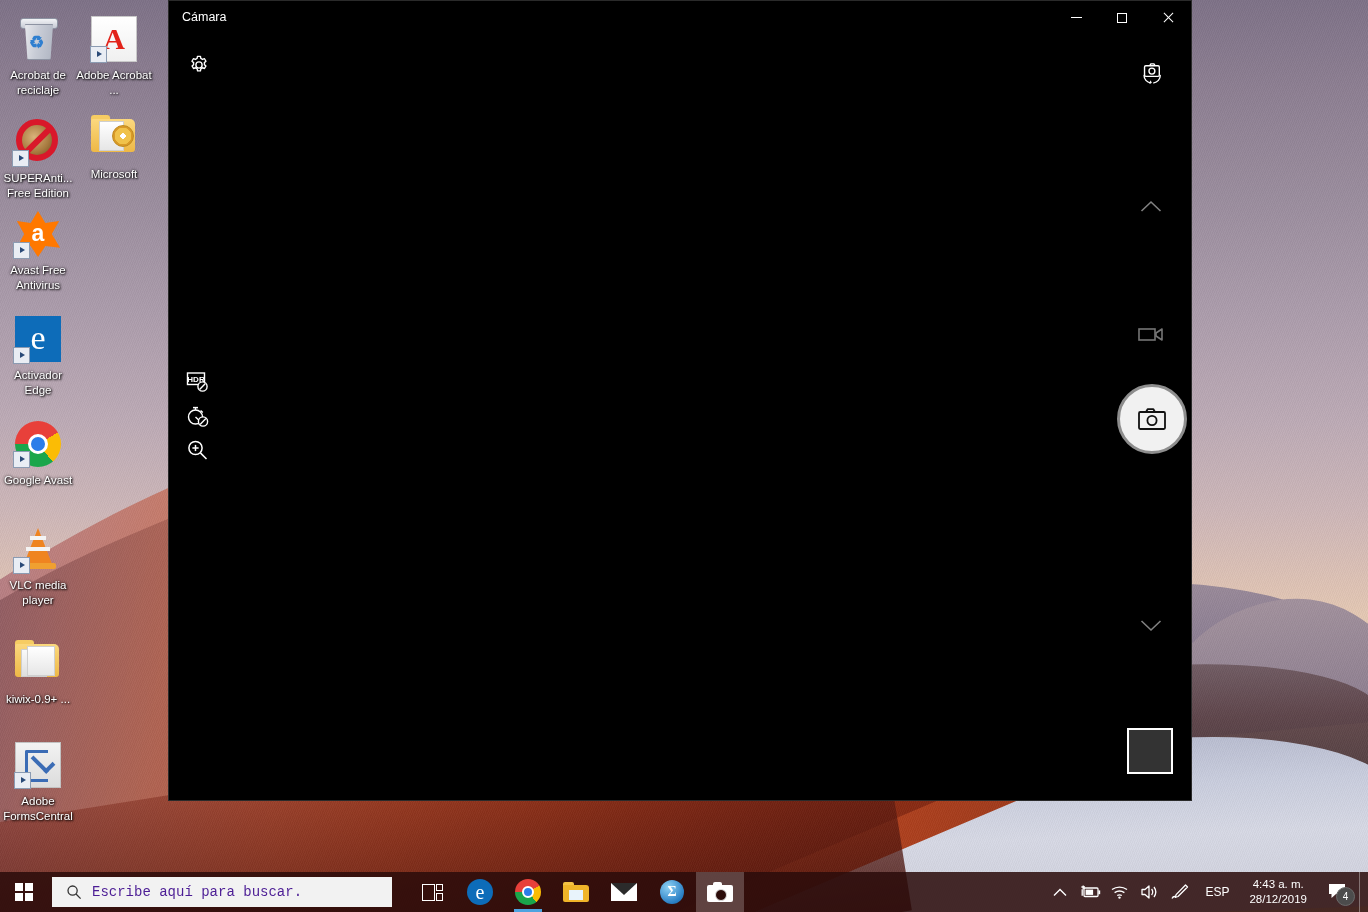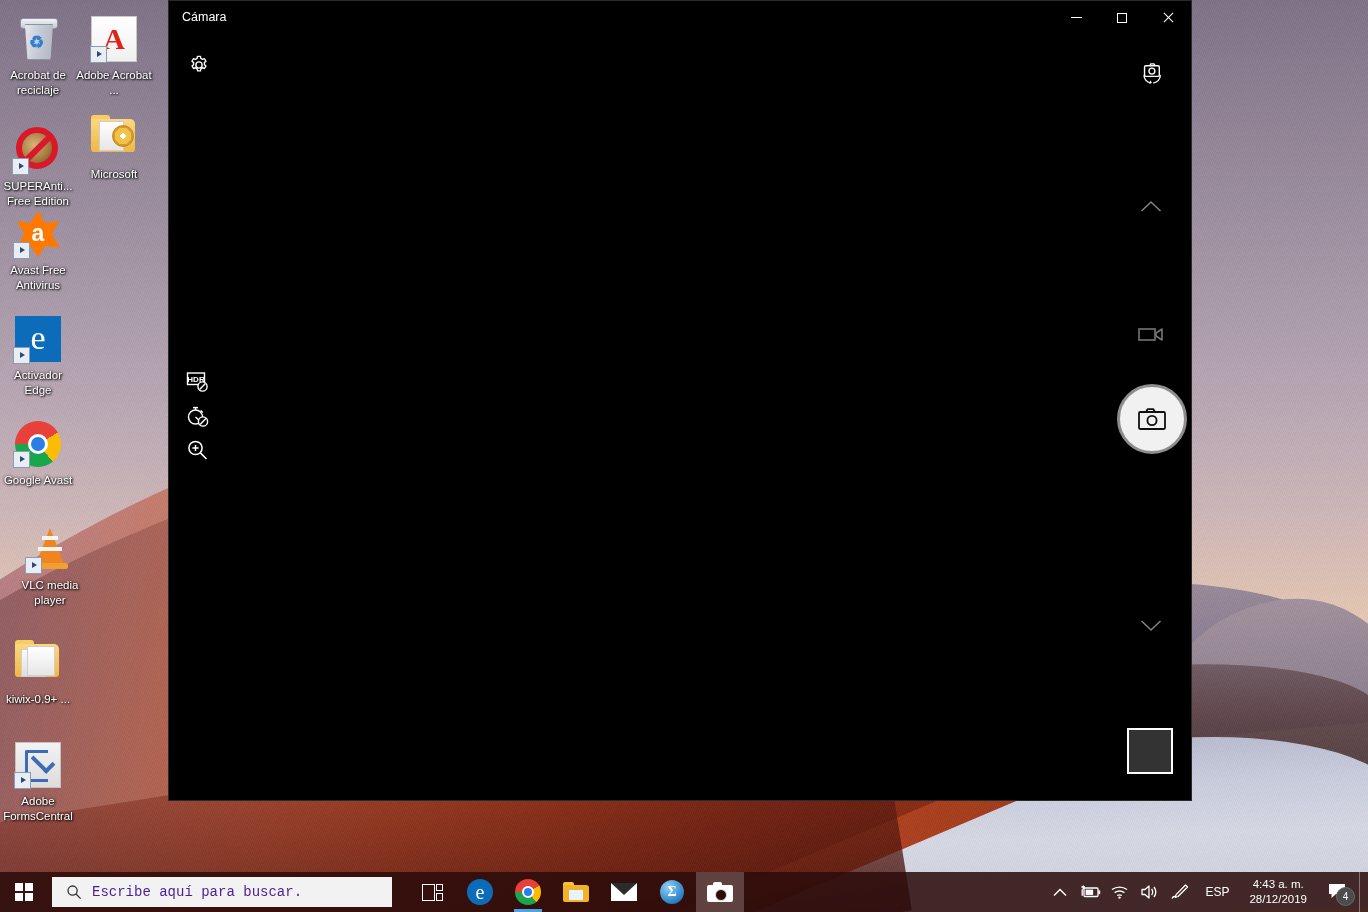--- a/index.html
+++ b/index.html
@@ -428,21 +428,21 @@
     <div class="dicon" style="left:76px; top:8px;">
       <div class="glyph">
         <div class="ic-acro">
             <div class="a">A</div>
             <div class="shortcut-arrow"></div>
           </div>
       </div>
       <div class="lbl">Adobe Acrobat ...</div>
     </div>
 
-    <div class="dicon" style="left:0px;  top:120px;">
+    <div class="dicon" style="left:0px;  top:112px;">
       <div class="glyph">
         <div class="ic-ban">
             <div class="circ"></div>
             <div class="slash"></div>
           <div class="shortcut-arrow"></div>
           </div>
       </div>
       <div class="lbl">SUPERAnti... Free Edition</div>
     </div>
 
@@ -480,21 +480,21 @@
     </div>
 
     <div class="dicon" style="left:0px;  top:414px;">
       <div class="glyph">
         <div class="ic-chrome"></div>
         <div class="shortcut-arrow" style="left:-1px;bottom:1px;"></div>
       </div>
       <div class="lbl">Google Avast</div>
     </div>
 
-    <div class="dicon" style="left:0px;  top:519px;margin-left:12px;">
+    <div class="dicon" style="left:0px;  top:519px;">
       <div class="glyph">
         <div class="ic-vlc">
             <div class="cone"></div>
             <div class="stripe1"></div>
             <div class="stripe2"></div>
             <div class="base"></div>
           <div class="shortcut-arrow"></div>
           </div>
       </div>
       <div class="lbl">VLC media player</div>

